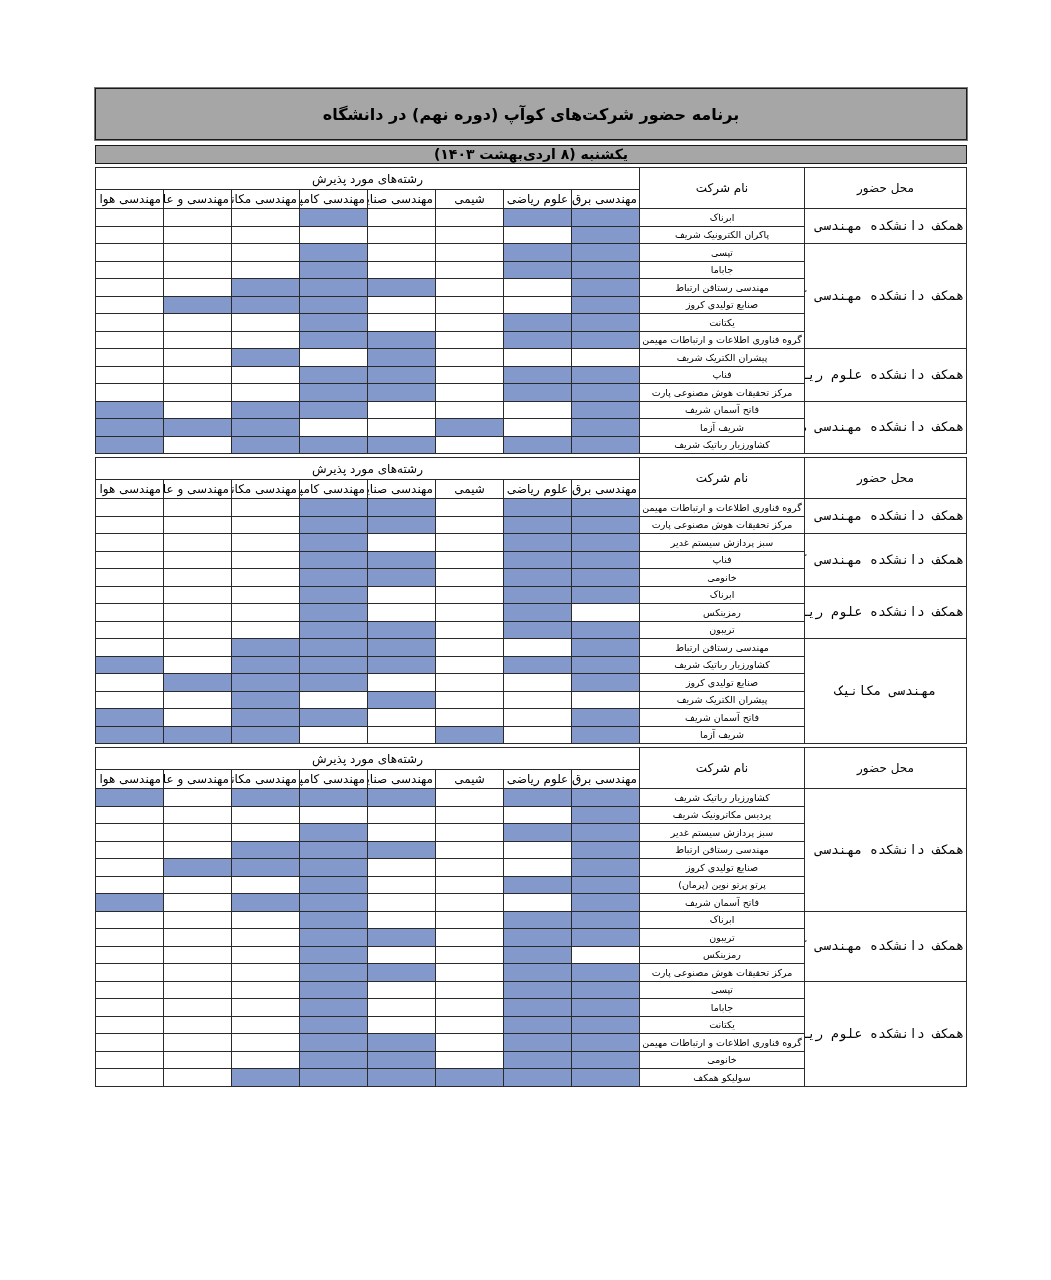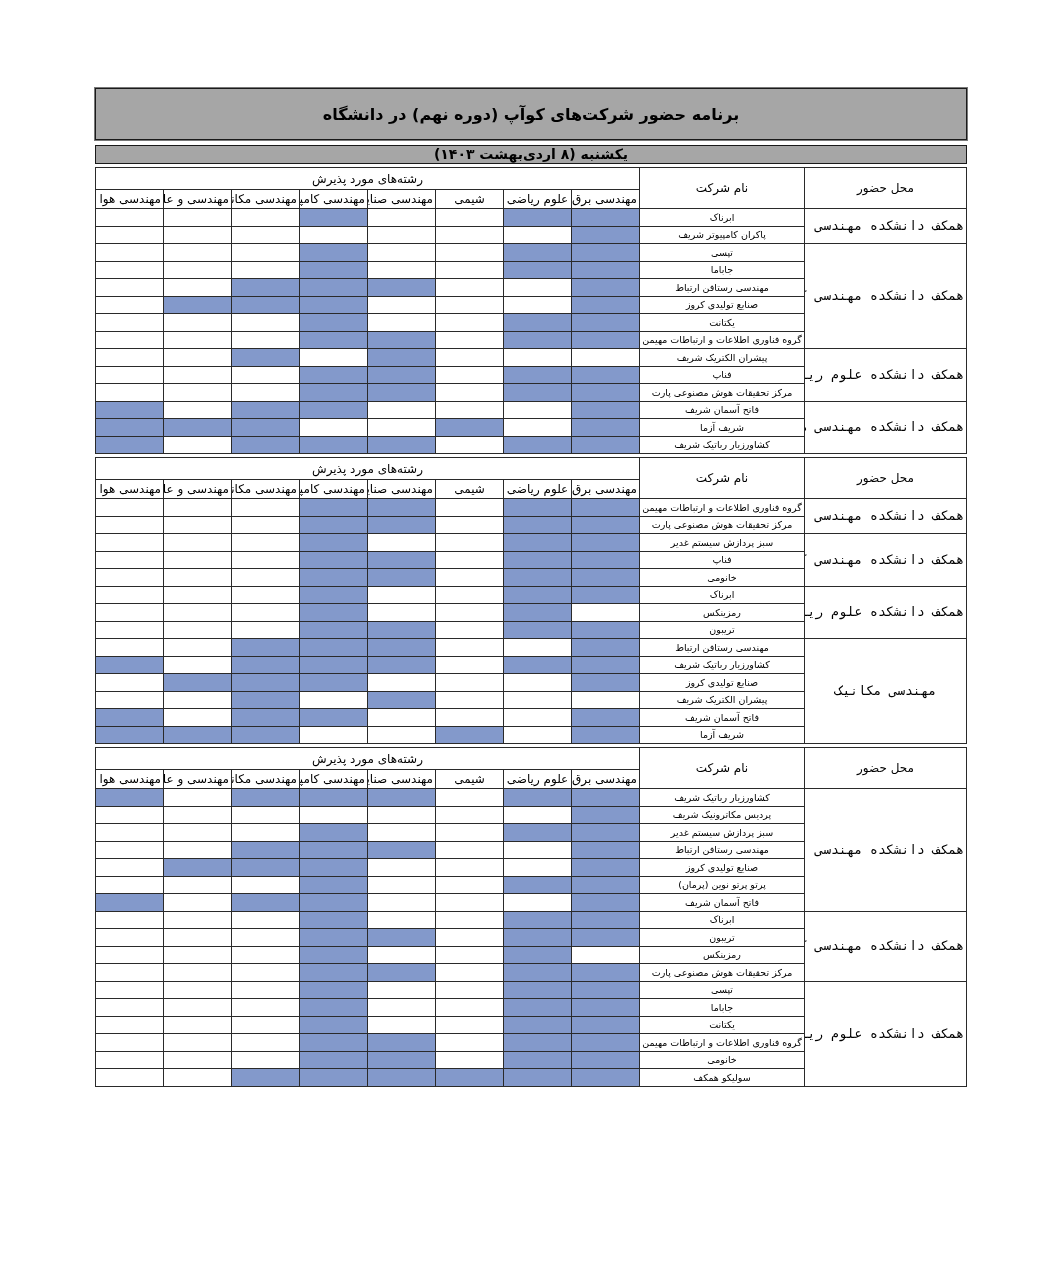--- a/index.html
+++ b/index.html
@@ -97,21 +97,21 @@
             <td class="mcell on"></td>
             <td class="mcell on"></td>
             <td class="mcell"></td>
             <td class="mcell"></td>
             <td class="mcell on"></td>
             <td class="mcell"></td>
             <td class="mcell"></td>
             <td class="mcell"></td>
           </tr>
           <tr>
-            <td class="comp">پاکران کامپیوتر شریف</td>
+            <td class="comp">پاکران الکترونیک شریف</td>
             <td class="mcell on"></td>
             <td class="mcell"></td>
             <td class="mcell"></td>
             <td class="mcell"></td>
             <td class="mcell"></td>
             <td class="mcell"></td>
             <td class="mcell"></td>
             <td class="mcell"></td>
           </tr>
           <tr>

